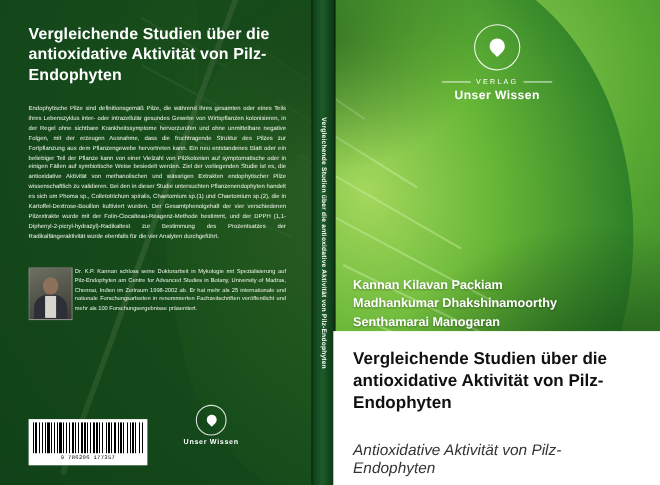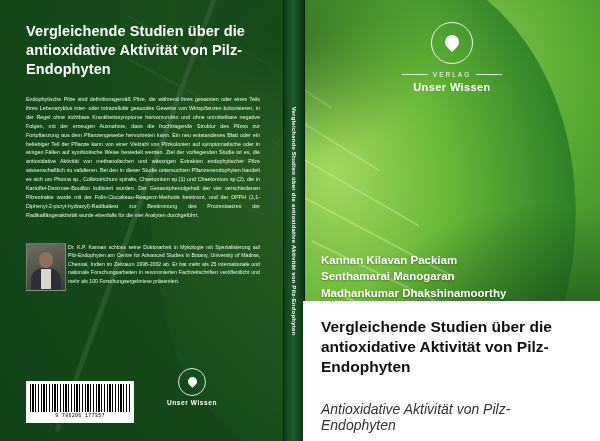--- a/index.html
+++ b/index.html
@@ -393,22 +393,22 @@
         <div class="pub-rule">
           <span class="line"></span>
           <span>VERLAG</span>
           <span class="line"></span>
         </div>
         <div class="pub-name">Unser Wissen</div>
       </div>
 
       <div class="authors">
         <div>Kannan Kilavan Packiam</div>
+        <div>Madhankumar Dhakshinamoorthy</div>
         <div>Senthamarai Manogaran</div>
-        <div>Madhankumar Dhakshinamoorthy</div>
       </div>
     </div>
 
     <div class="front-bottom">
       <div class="front-title">Vergleichende Studien über die antioxidative Aktivität von Pilz-Endophyten</div>
       <div class="front-sub">Antioxidative Aktivität von Pilz-Endophyten</div>
     </div>
   </div>
 
 </div>

